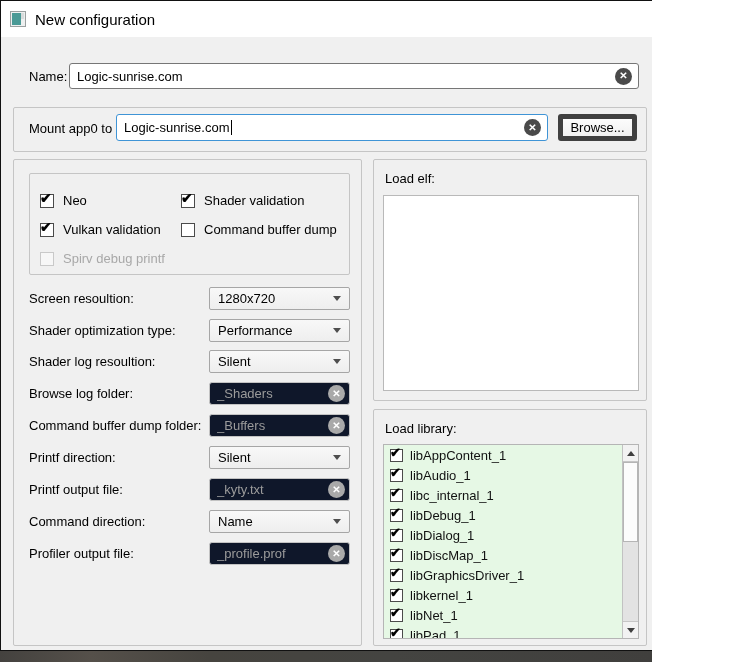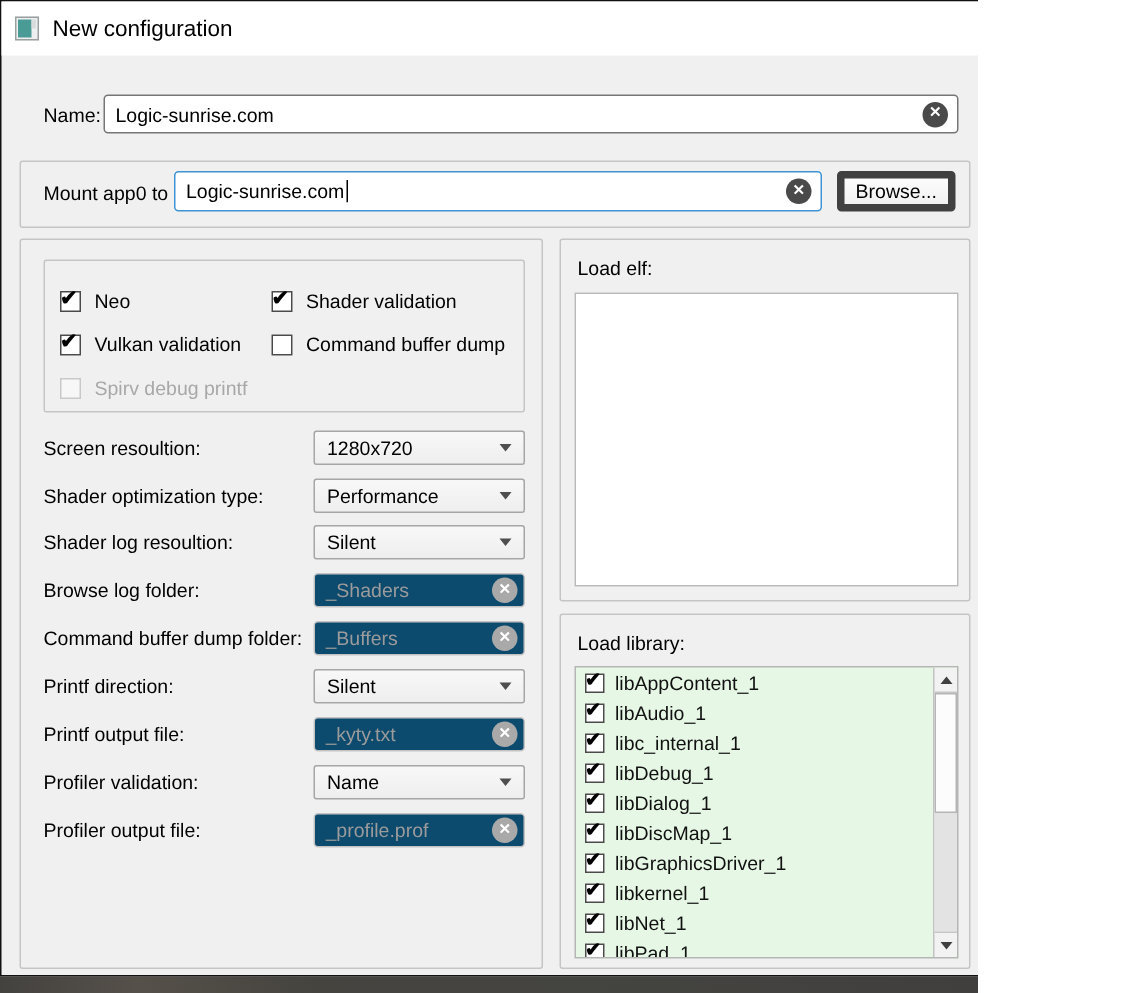--- a/index.html
+++ b/index.html
@@ -15,21 +15,21 @@
             box-sizing:border-box;flex:none;}
   .app-icon-pane{position:absolute;left:1px;top:1px;width:9px;height:12px;background:var(--icon-teal,#4a9a96);}
   .app-icon-strip{position:absolute;right:1px;top:1px;width:3px;height:6px;background:#d8dcdc;}
   .win-title{margin-left:9px;font-size:15px;color:#000;white-space:nowrap;}
   .close{margin-left:auto;width:30px;text-align:center;font-size:16px;color:#222;font-weight:300;}
   
   .label{position:absolute;font-size:13px;color:#000;white-space:nowrap;}
   .textbox{position:absolute;background:#fff;border:1px solid #767676;border-radius:3px;display:flex;
            align-items:center;box-sizing:border-box;padding-left:7px;font-size:13px;color:#000;}
   .textbox.focused{border-color:var(--focus-border,#3f94d6);}
-  .textbox.disabled{background:#0c4a6e;border-color:#c3c3c3;color:#9b9b9b;}
+  .textbox.disabled{background:#0f172a;border-color:#c3c3c3;color:#9b9b9b;}
   .tb-main{flex:1;display:flex;align-items:center;overflow:hidden;white-space:nowrap;}
   .caret{width:1px;height:15px;background:#000;margin-left:1px;flex:none;}
   .clear-icon{width:17px;height:17px;border-radius:50%;background:#4a4a4a;color:#fff;font-size:10px;
               font-weight:bold;display:flex;align-items:center;justify-content:center;margin-right:6px;
               flex:none;line-height:1;}
   .clear-icon.disabled{background:#a9a9a9;}
   .groupbox{position:absolute;border:1px solid #c5c5c5;border-radius:2px;box-sizing:border-box;}
   .btn{position:absolute;display:flex;align-items:center;justify-content:center;font-size:13px;color:#000;
        background:linear-gradient(180deg,#fcfcfc,#f1f1f1);border:5px solid #404040;border-radius:3px;
        box-sizing:border-box;}
@@ -261,21 +261,21 @@
           <span>Silent</span>
           <span class="combo-arrow"></span>
         </div>
         <div class="label" style="left: 28px; top: 481px;">Printf output file:</div>
         <div class="textbox disabled" style="left: 208px; top: 477px; width: 141px; height: 23px;">
           <span class="tb-main">
             <span>_kyty.txt</span>
           </span>
           <span class="clear-icon disabled" style="margin-right: 4px;">✕</span>
         </div>
-        <div class="label" style="left: 28px; top: 513px;">Profiler validation:</div>
+        <div class="label" style="left: 28px; top: 513px;">Command direction:</div>
         <div class="combo" style="left: 208px; top: 509px; width: 141px; height: 23px;">
           <span>Name</span>
           <span class="combo-arrow"></span>
         </div>
         <div class="label" style="left: 28px; top: 545px;">Profiler output file:</div>
         <div class="textbox disabled" style="left: 208px; top: 541px; width: 141px; height: 23px;">
           <span class="tb-main">
             <span>_profile.prof</span>
           </span>
           <span class="clear-icon disabled" style="margin-right: 4px;">✕</span>

